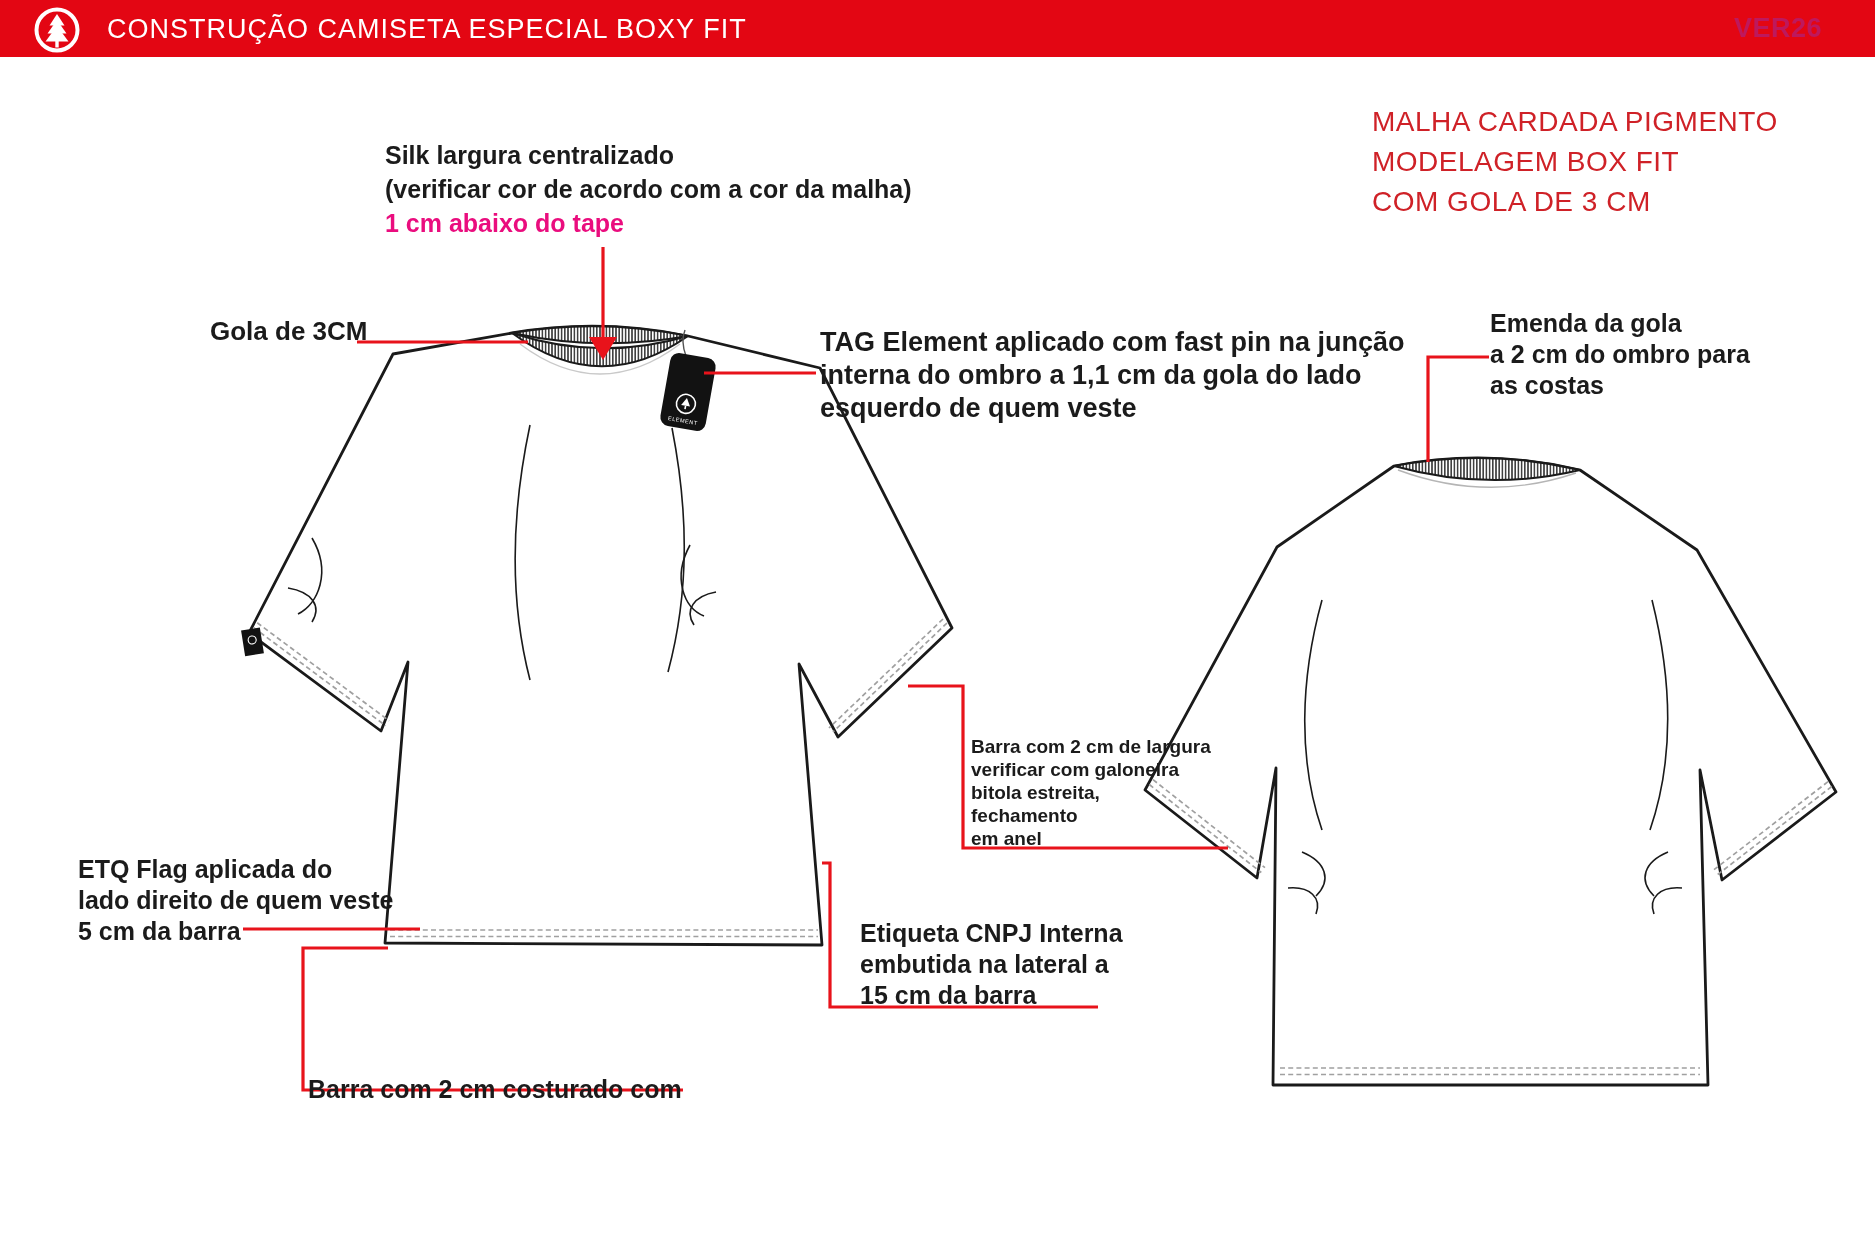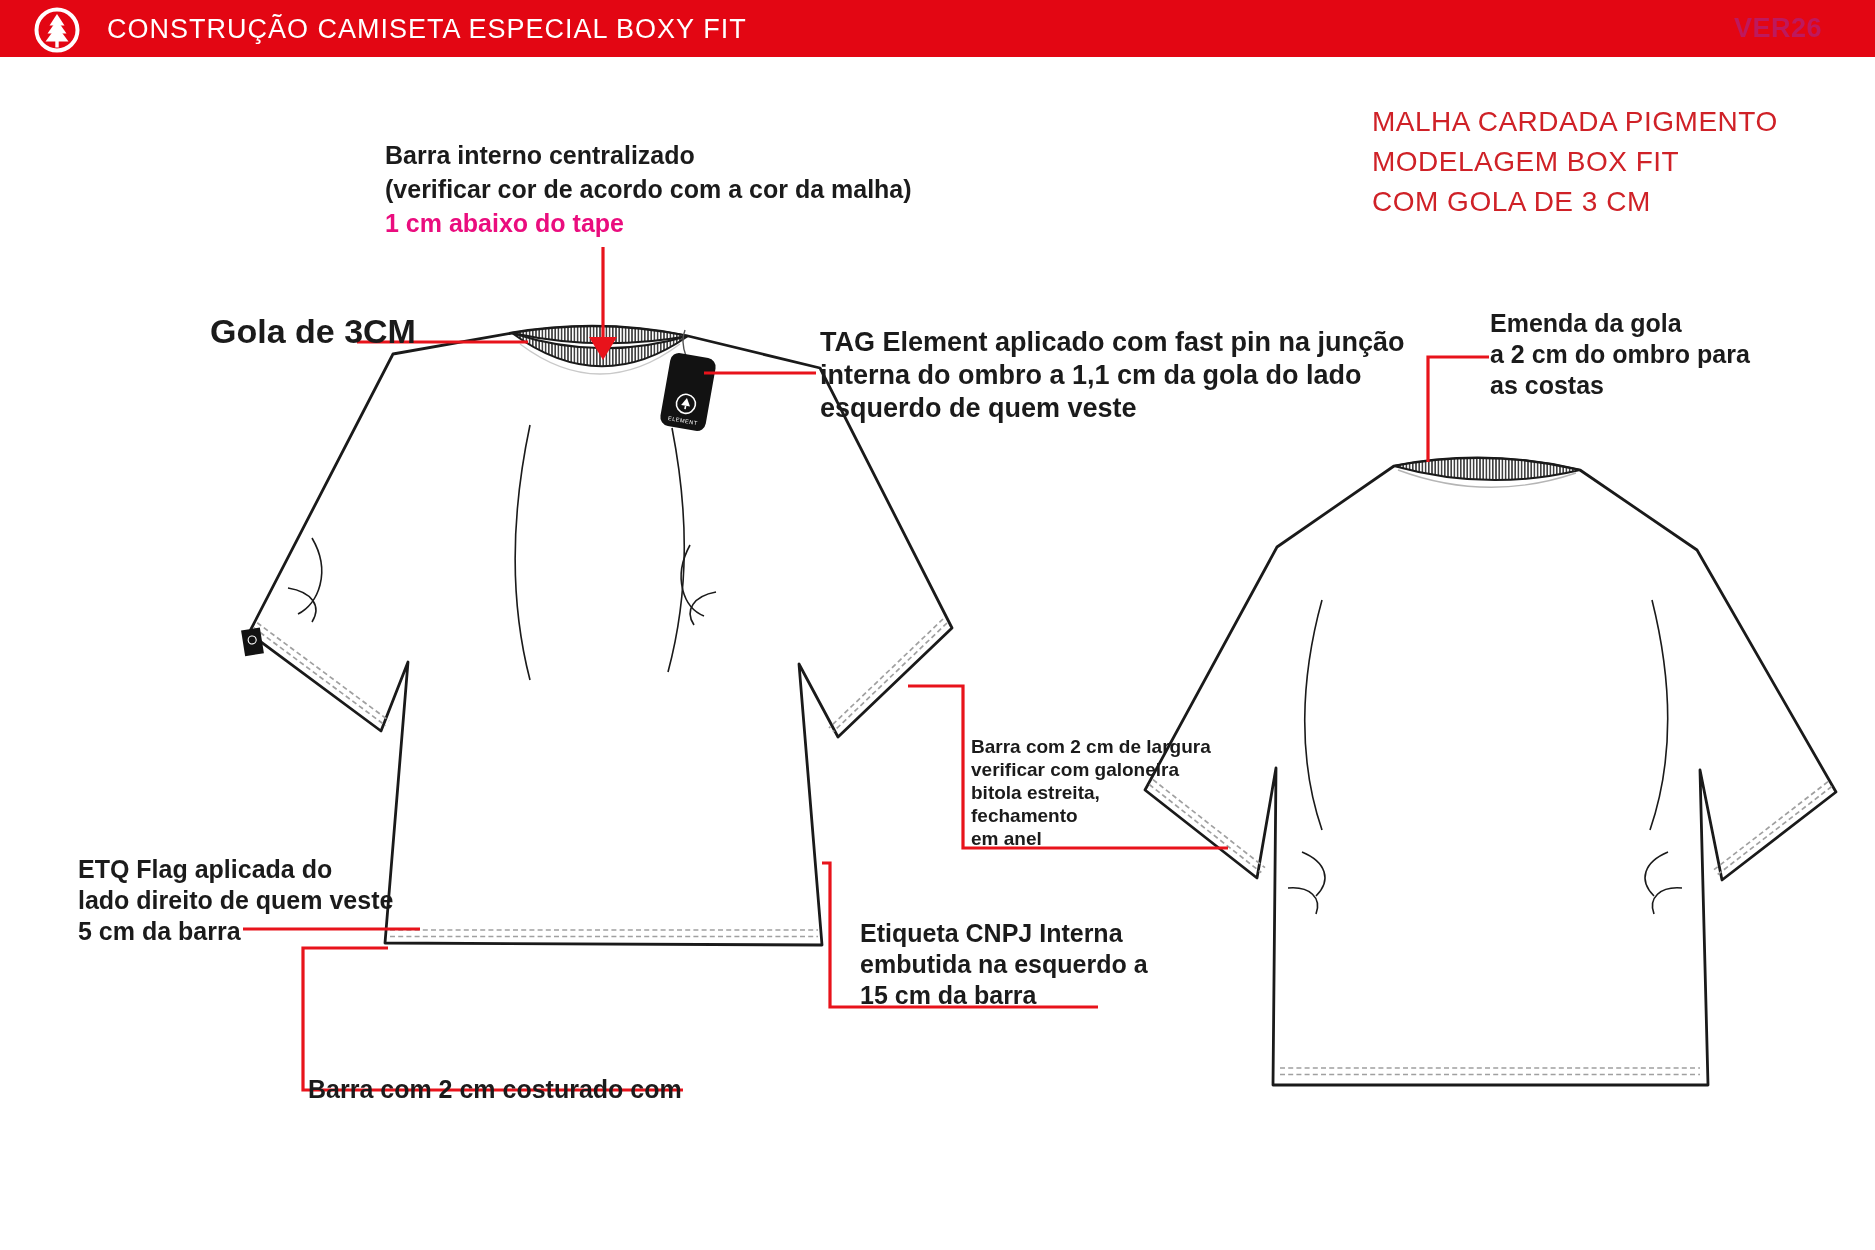--- a/index.html
+++ b/index.html
@@ -11,21 +11,21 @@
   .logo{position:absolute;left:33px;top:6px;width:48px;height:48px;}
   .header-title{position:absolute;left:107px;top:14px;font-size:27px;font-weight:400;color:#ffffff;letter-spacing:1px;white-space:nowrap;}
   .header-version{position:absolute;right:53px;top:13px;font-size:27px;font-weight:700;color:#be185d;letter-spacing:.5px;}
   
   .draw{position:absolute;left:0;top:0;width:1875px;height:1250px;}
   
   .note{position:absolute;font-weight:700;color:#1b1b1b;}
   .note div{white-space:nowrap;}
   .n-silk{left:385px;top:138px;font-size:25px;line-height:34px;}
   .pink{color:#EA0D7E;}
-  .n-gola{left:210px;top:316px;font-size:34px;line-height:30px;}
+  .n-gola{left:210px;top:316px;font-size:26px;line-height:30px;}
   .n-tag{left:820px;top:326px;font-size:27px;line-height:33px;}
   .spec-title{position:absolute;left:1372px;top:102px;font-size:28px;line-height:40px;font-weight:400;
               color:#CF2127;letter-spacing:.5px;}
   .spec-title div{white-space:nowrap;}
   .n-emenda{left:1490px;top:308px;font-size:25px;line-height:31px;}
   .n-barra-largura{left:971px;top:735px;font-size:19px;line-height:23px;}
   .n-etq{left:78px;top:854px;font-size:25px;line-height:31px;}
   .n-cnpj{left:860px;top:918px;font-size:25px;line-height:31px;}
   .n-barra-cost{left:308px;top:1074px;font-size:25px;line-height:31px;}
 </style>
@@ -130,21 +130,21 @@
       <line x1="704" y1="373" x2="816" y2="373"></line>
       <polyline points="1489,357 1428,357 1428,462"></polyline>
       <polyline points="908,686 963,686 963,848 1228,848"></polyline>
       <line x1="243" y1="929" x2="420" y2="929"></line>
       <polyline points="822,863 830,863 830,1007 1098,1007"></polyline>
       <polyline points="388,948 303,948 303,1090 683,1090"></polyline>
     </g>
   </svg>
 
   <div class="note n-silk">
-    <div>Barra interno centralizado</div>
+    <div>Silk largura centralizado</div>
     <div>(verificar cor de acordo com a cor da malha)</div>
     <div class="pink">1 cm abaixo do tape</div>
   </div>
 
   <div class="note n-gola">
     <div>Gola de 3CM</div>
   </div>
 
   <div class="note n-tag">
     <div>TAG Element aplicado com fast pin na junção</div>
@@ -173,21 +173,21 @@
   </div>
 
   <div class="note n-etq">
     <div>ETQ Flag aplicada do</div>
     <div>lado direito de quem veste</div>
     <div>5 cm da barra</div>
   </div>
 
   <div class="note n-cnpj">
     <div>Etiqueta CNPJ Interna</div>
-    <div>embutida na esquerdo a</div>
+    <div>embutida na lateral a</div>
     <div>15 cm da barra</div>
   </div>
 
   <div class="note n-barra-cost">
     <div>Barra com 2 cm costurado com</div>
   </div>
 
 </div>
 
 </body></html>

